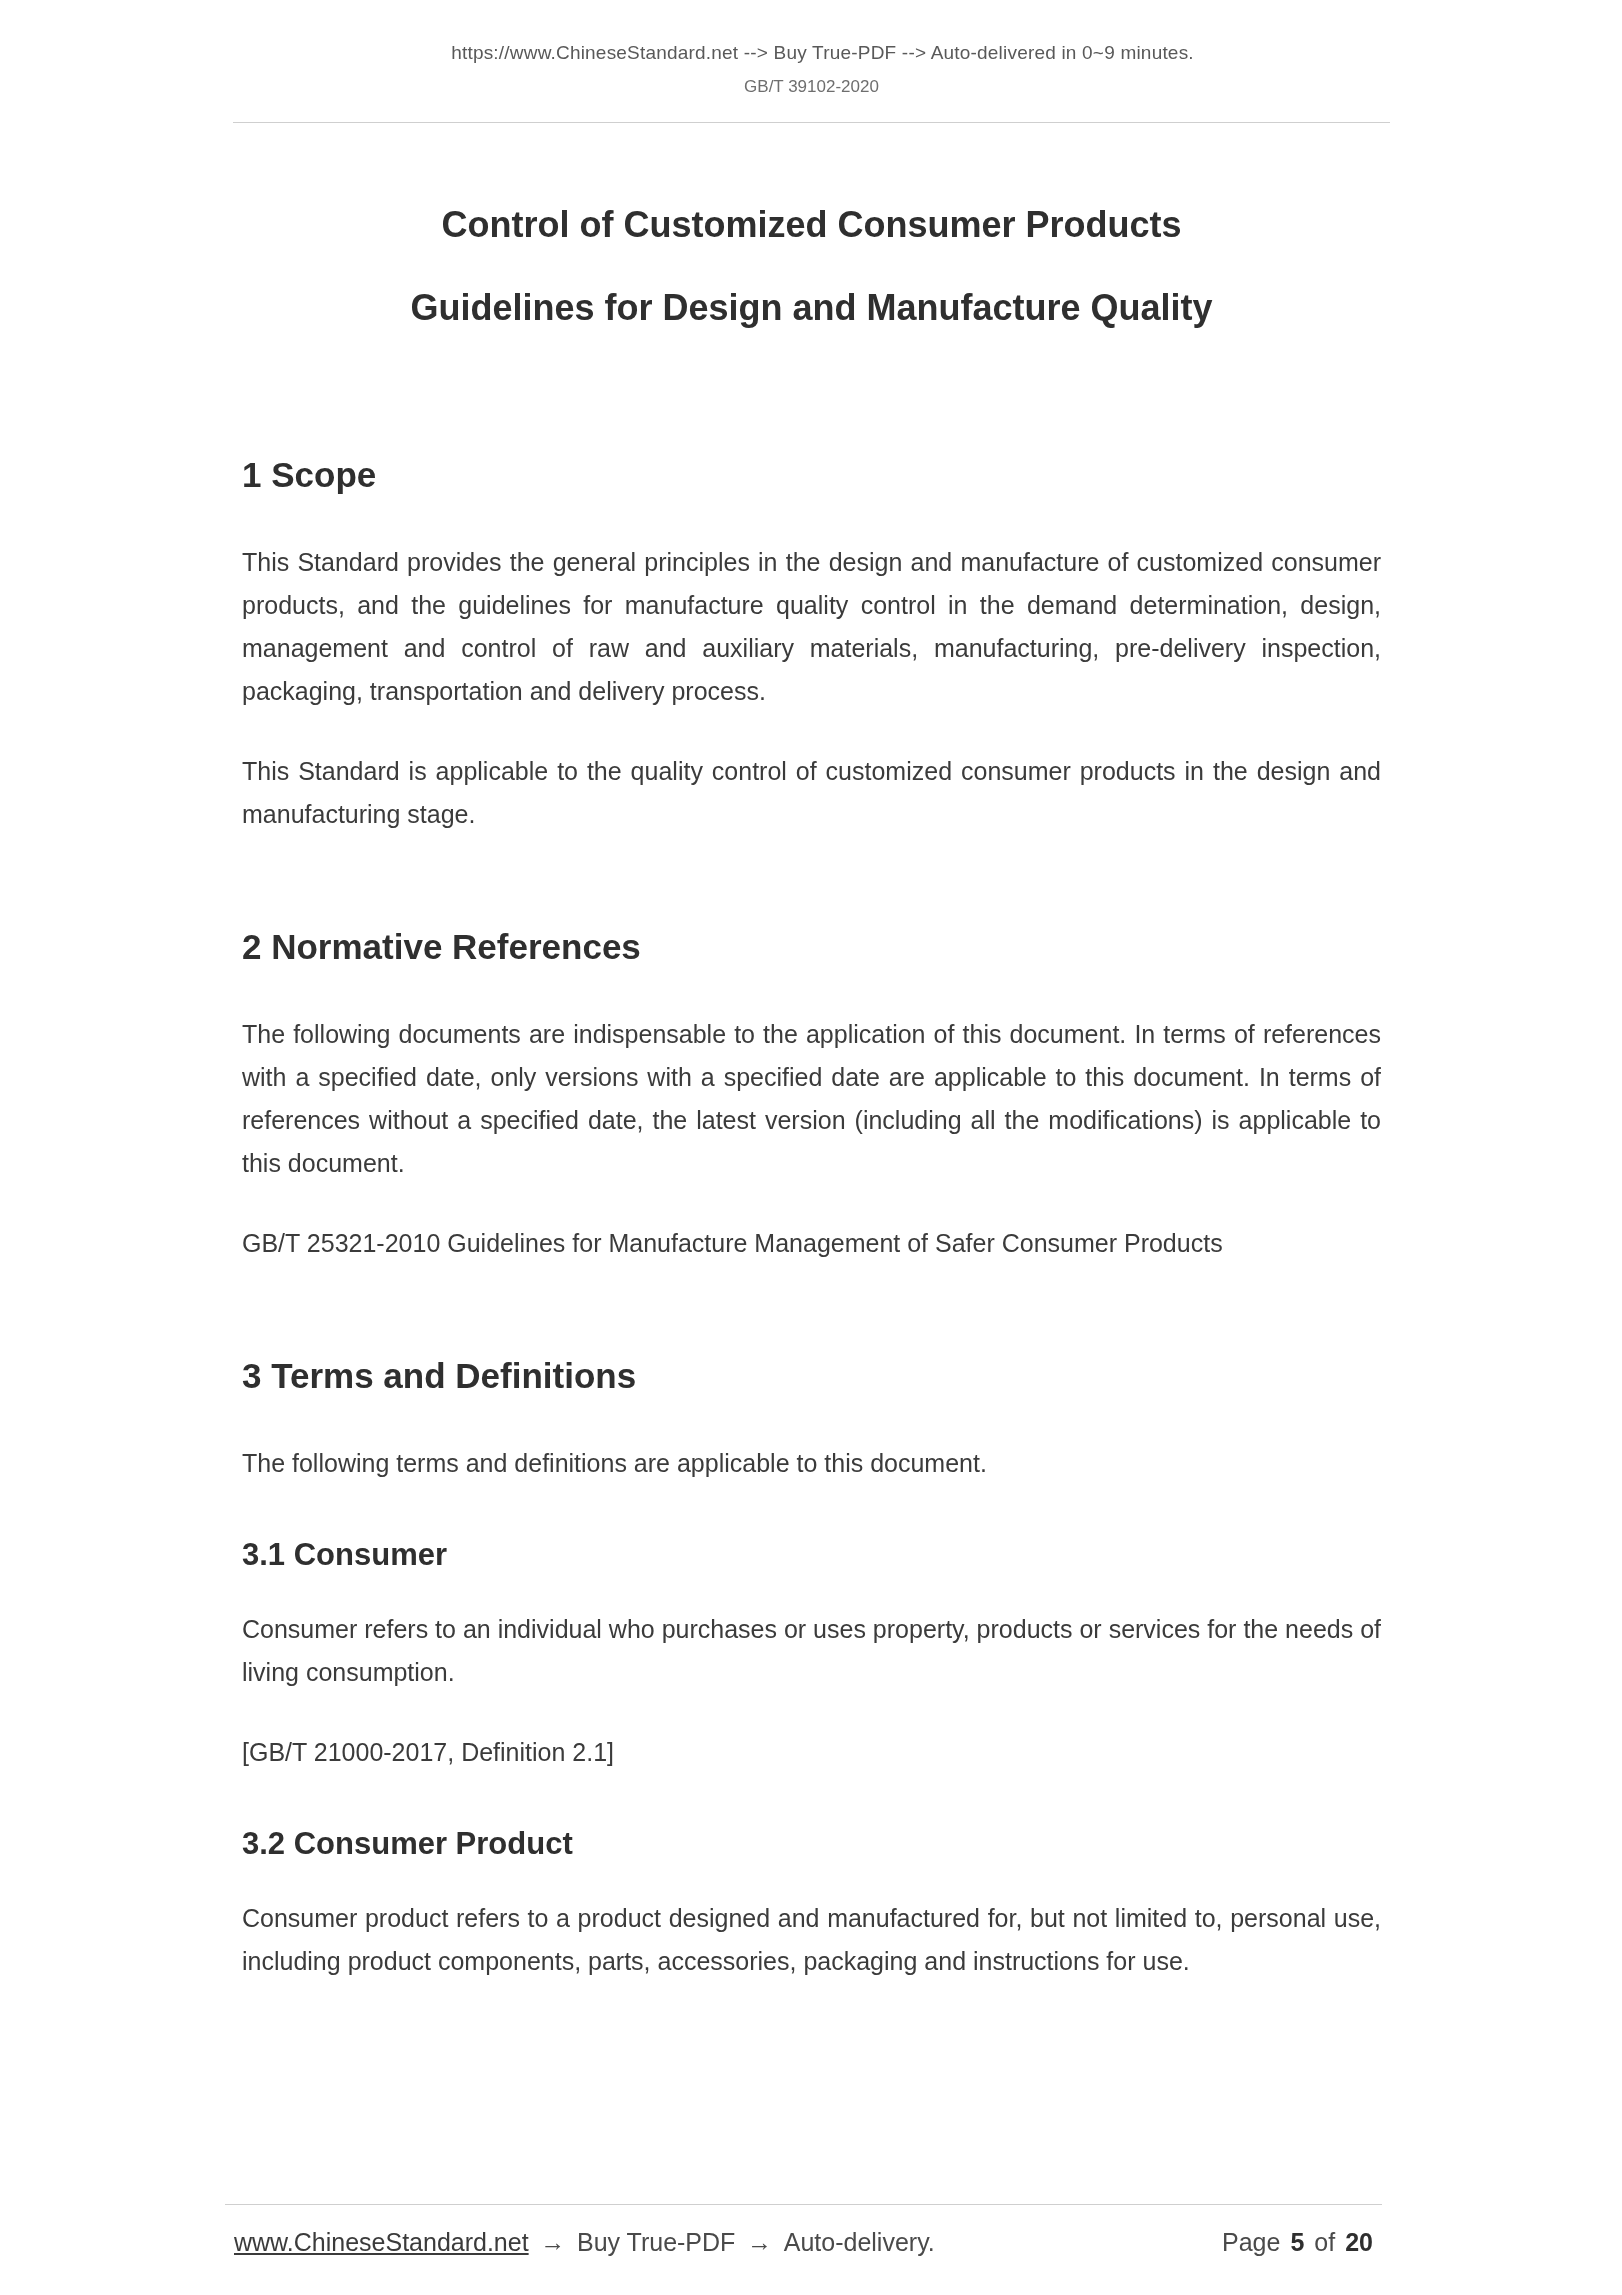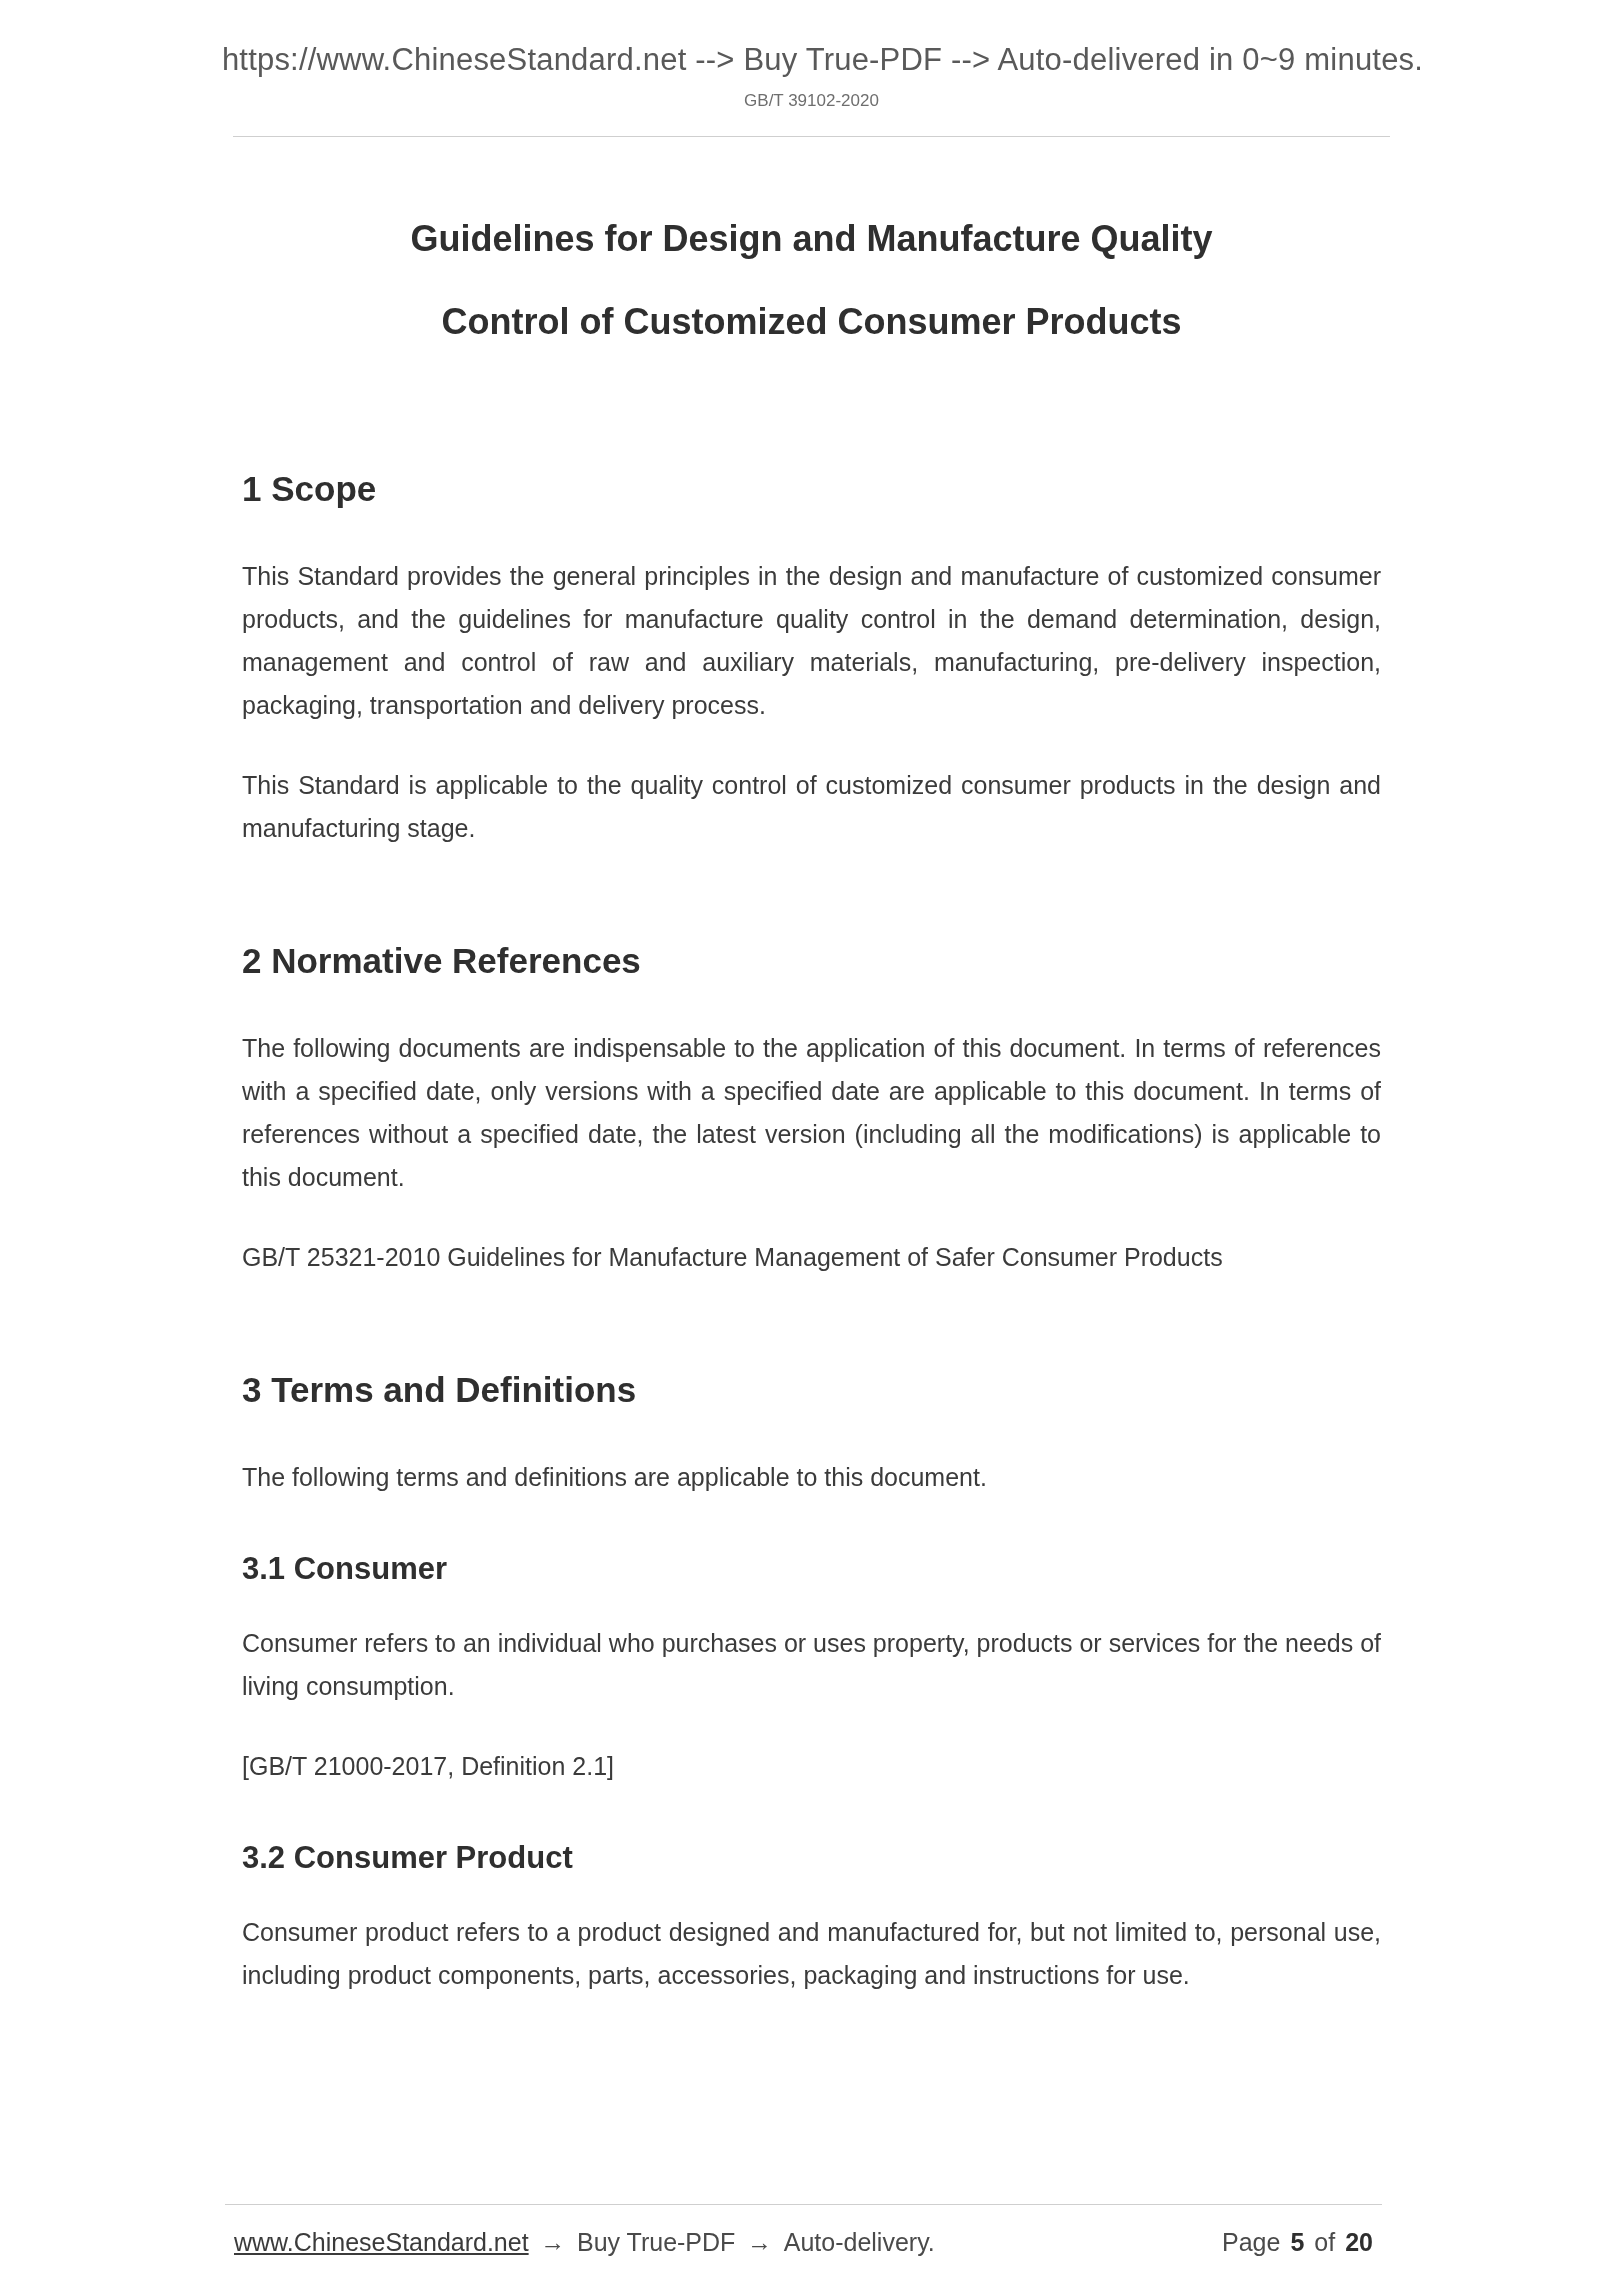--- a/index.html
+++ b/index.html
@@ -9,21 +9,21 @@
     color: #3b3b3b;
   }
   .page {
     position: relative;
     width: 1623px;
     height: 2295px;
     background: #ffffff;
     overflow: hidden;
   }
   .header { padding-top: 42px; text-align: center; }
-  .header-url { font-size: 31px; color: #595959; letter-spacing: 0.2px; padding-left: 22px; }
+  .header-url { font-size: 19px; color: #595959; letter-spacing: 0.2px; padding-left: 22px; }
   .header-std { font-size: 17px; color: #6e6e6e; margin-top: 13.3px; }
   .rule {
     width: 1157px;
     margin: 25px auto 0;
     border: 0;
     border-top: 1.7px solid #cfcfcf;
   }
   .content { width: 1139px; margin: 0 auto; }
   .doc-title {
     text-align: center;
@@ -85,22 +85,22 @@
   <div class="header">
     <div class="header-url">https://www.ChineseStandard.net --&gt; Buy True-PDF --&gt; Auto-delivered in 0~9 minutes.</div>
     <div class="header-std">GB/T 39102-2020</div>
   </div>
 
   <hr class="rule">
 
   <div class="content">
 
     <h1 class="doc-title">
+      <span class="title-line">Control of Customized Consumer Products</span>
       <span class="title-line">Guidelines for Design and Manufacture Quality</span>
-      <span class="title-line">Control of Customized Consumer Products</span>
     </h1>
 
     <section>
       <h2 class="sec">1 Scope</h2>
       <p class="body">This Standard provides the general principles in the design and manufacture of customized consumer products, and the guidelines for manufacture quality control in the demand determination, design, management and control of raw and auxiliary materials, manufacturing, pre-delivery inspection, packaging, transportation and delivery process.</p>
       <p class="body">This Standard is applicable to the quality control of customized consumer products in the design and manufacturing stage.</p>
     </section>
 
     <section>
       <h2 class="sec">2 Normative References</h2>

